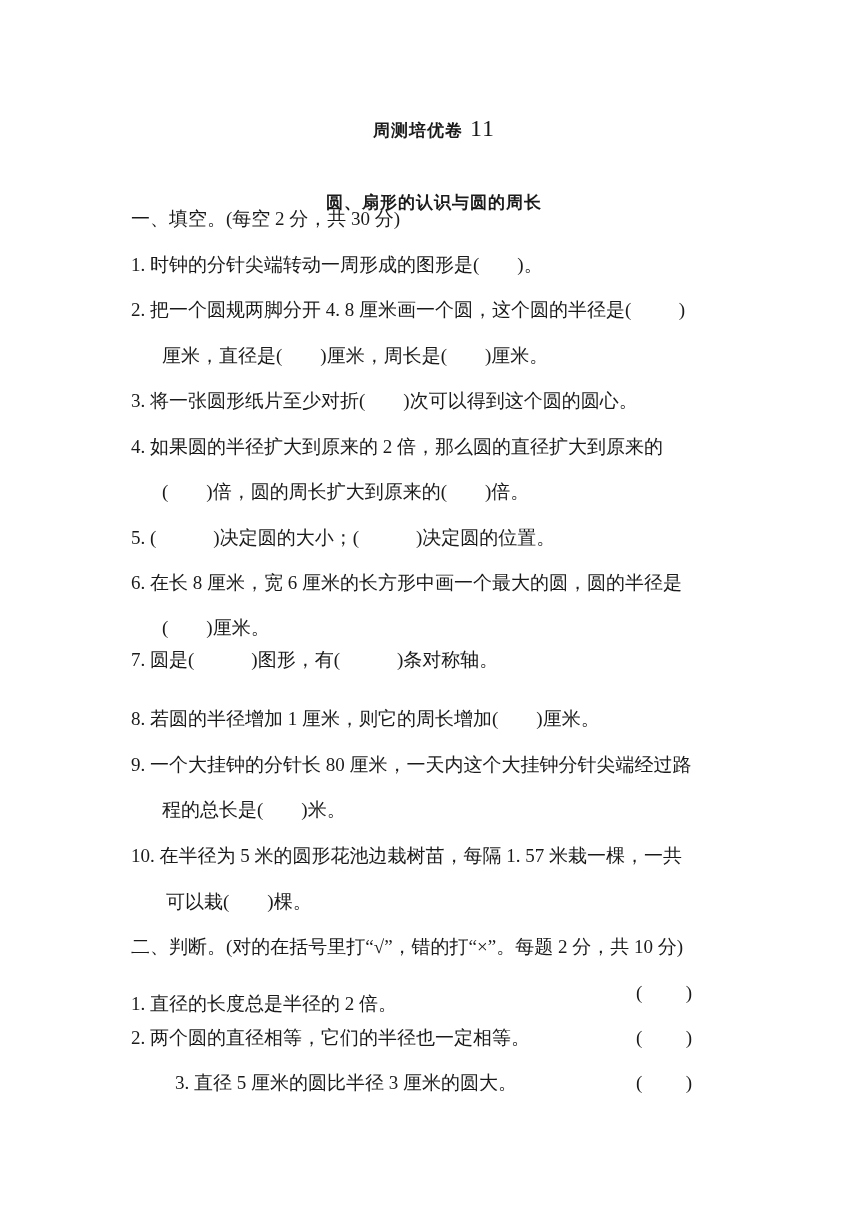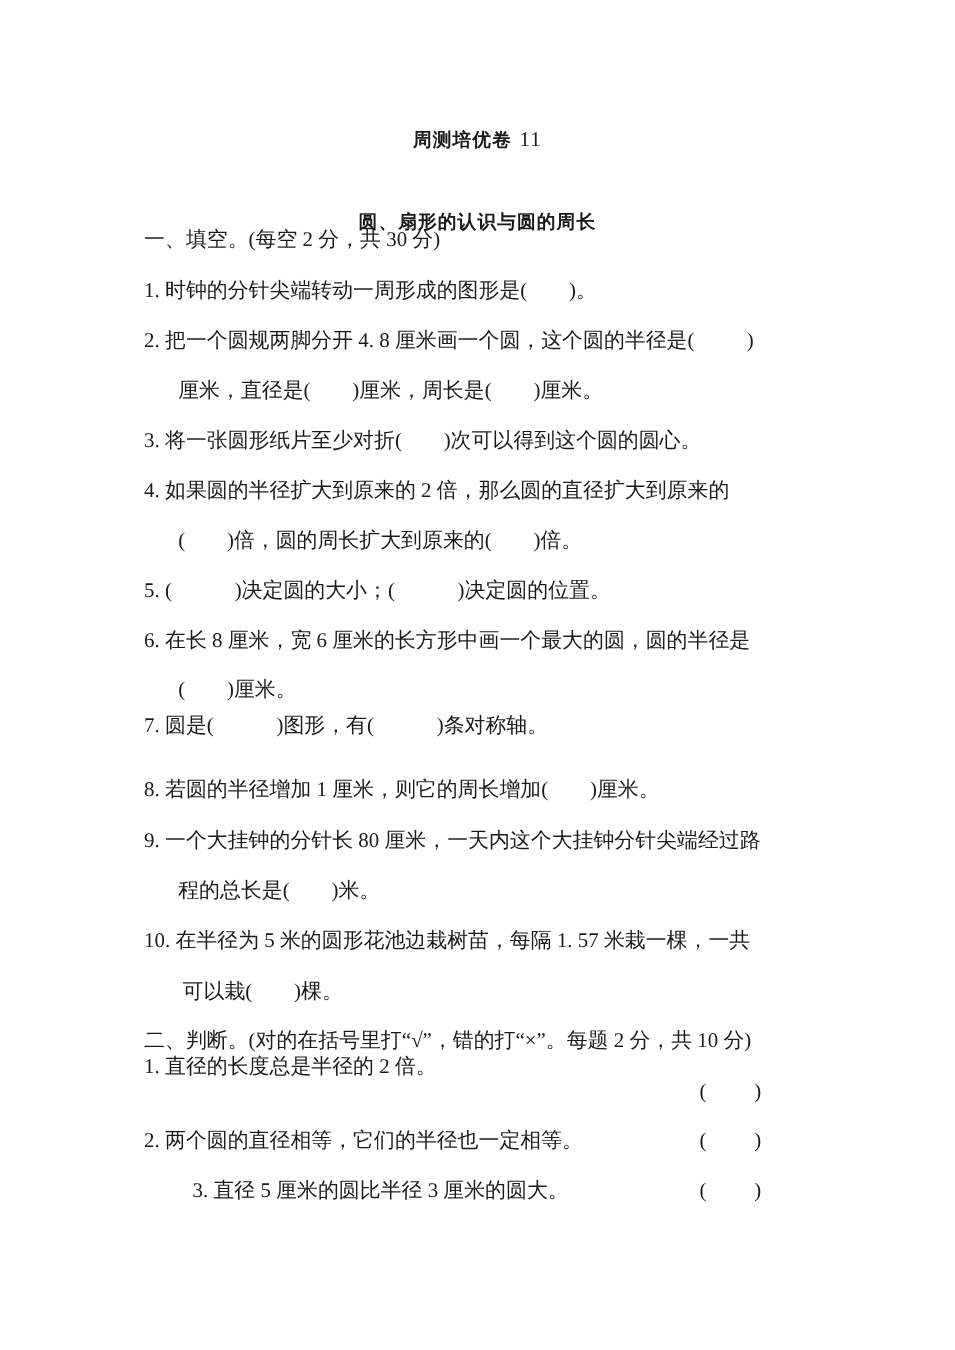--- a/index.html
+++ b/index.html
@@ -10,21 +10,21 @@
     }
     .line {
       position: absolute; left: 0; white-space: pre;
       font-size: 19px; line-height: 24px; height: 24px;
     }
     .title {
       position: absolute; left: 0; width: 868px; text-align: center;
       font-family: "DejaVu Sans", sans-serif; font-weight: bold;
       font-size: 17px; line-height: 24px; letter-spacing: 1px;
     }
-    .title .num { font-family: "Liberation Serif", serif; font-weight: normal; font-size: 19px; }
+    .title .num { font-family: "Liberation Serif", serif; font-weight: normal; font-size: 24px; }
     .judge-paren {
       position: absolute; left: 636px; width: 56px; font-size: 19px; line-height: 24px;
       display: flex; justify-content: space-between;
     }
   </style>
 </head>
 <body>
 
 <div>
 
@@ -46,21 +46,21 @@
   <div class="line" style="top:616px; left:162px;">(        )厘米。</div>
   <div class="line" style="top:648px; left:131px;">7. 圆是(            )图形，有(            )条对称轴。</div>
   <div class="line" style="top:707px; left:131px;">8. 若圆的半径增加 1 厘米，则它的周长增加(        )厘米。</div>
   <div class="line" style="top:753px; left:131px;">9. 一个大挂钟的分针长 80 厘米，一天内这个大挂钟分针尖端经过路</div>
   <div class="line" style="top:798px; left:162px;">程的总长是(        )米。</div>
   <div class="line" style="top:844px; left:131px;">10. 在半径为 5 米的圆形花池边栽树苗，每隔 1. 57 米栽一棵，一共</div>
   <div class="line" style="top:890px; left:166px;">可以栽(        )棵。</div>
 
   <div class="line" style="top:935px; left:131px;">二、判断。(对的在括号里打“√”，错的打“×”。每题 2 分，共 10 分)</div>
 
-  <div class="line" style="top:958px; left:131px;">1. 直径的长度总是半径的 2 倍。</div>
+  <div class="line" style="top:992px; left:131px;">1. 直径的长度总是半径的 2 倍。</div>
   <div class="judge-paren" style="top:981px;">
     <span>(</span>
     <span>)</span>
   </div>
 
   <div class="line" style="top:1026px; left:131px;">2. 两个圆的直径相等，它们的半径也一定相等。</div>
   <div class="judge-paren" style="top:1026px;">
     <span>(</span>
     <span>)</span>
   </div>

